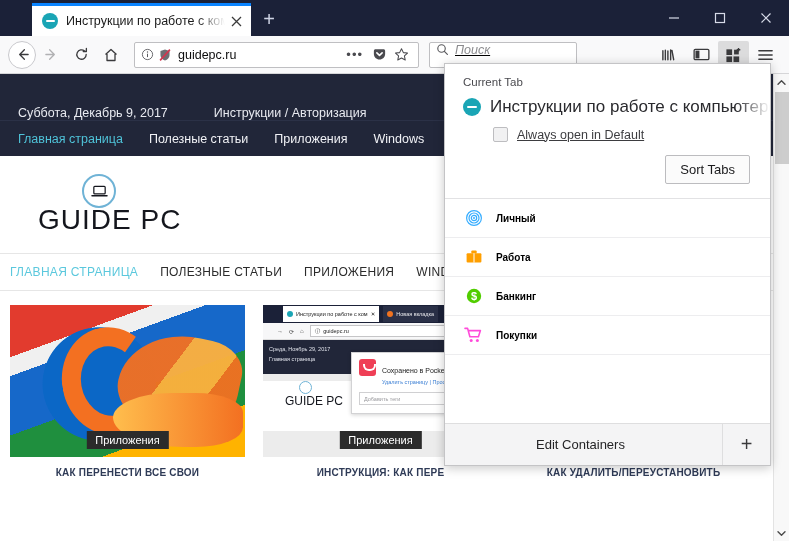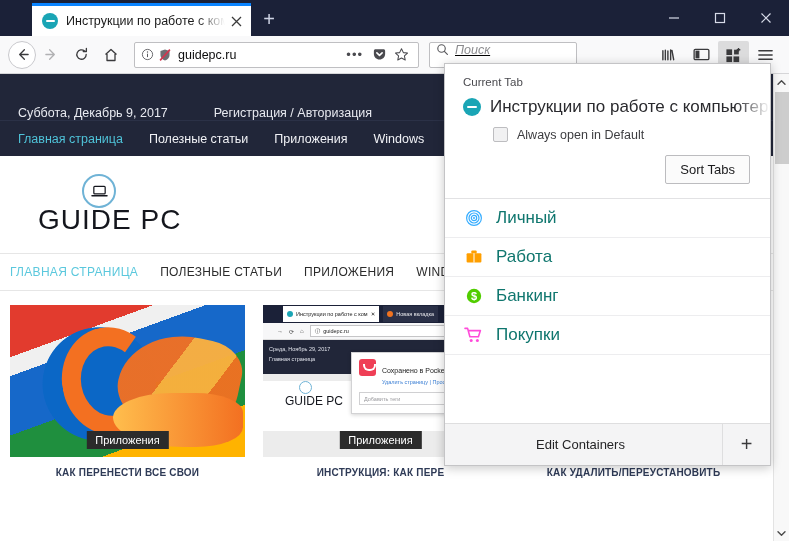--- a/index.html
+++ b/index.html
@@ -235,34 +235,34 @@
     display:flex;align-items:center;justify-content:center;
   }
   .panel-fav::before{content:"";width:10px;height:2px;background:#fff;border-radius:1px;}
   .panel-tabtitle {
     font-size:17px; color:#2a2a2e; white-space:nowrap; overflow:hidden;
     -webkit-mask-image:linear-gradient(to right,#000 88%,transparent 100%);
             mask-image:linear-gradient(to right,#000 88%,transparent 100%);
   }
   .panel-check { display:flex; align-items:center; gap:9px; padding:10px 0 0 48px; }
   .cbox { width:15px;height:15px;border:1px solid #bdbdc0;background:#f1f1f2;border-radius:2px;}
-  .cbox-label{font-size:12.5px;color:#3d3d40;}
+  .cbox-label{font-size:12.5px;color:#3d3d40;text-decoration:underline;}
   .panel-sortrow { display:flex; justify-content:flex-end; padding:13px 20px 14px 0;}
   .btn {
     border:1px solid #bcbcbf; background:#fbfbfb; color:#1a1a1c;
     font-size:13px; padding:6px 14px; border-radius:2px;
     font-family:"Liberation Sans", sans-serif;
   }
   .panel-sep { height:1px; background:#e2e2e4; }
   .panel-list { flex:1; }
   .ctr-item {
     height:39px; display:flex; align-items:center; gap:13px; padding-left:19px;
     border-bottom:1px solid #ededef;
   }
-  .ctr-label { font-size:17px; color:#0f766e; }
+  .ctr-label { font-size:10px; color:#000000;font-weight:bold; }
   .ctr-ico { width:19px;height:19px;flex:0 0 19px;display:flex;align-items:center;justify-content:center;}
   .panel-footer {
     height:42px; display:flex; align-items:stretch; border-top:1px solid #dededf;
     background:#f4f4f5;
     gap:6px;
   }
   .pf-main { flex:1; display:flex; align-items:center; justify-content:center;
              font-size:13px; color:#242426; }
   .pf-plus { width:48px; border-left:1px solid #dededf; display:flex;align-items:center;justify-content:center;
              font-size:20px; color:#3a3a3c; font-weight:300;}
@@ -387,21 +387,21 @@
             <path d="M2 2.6 H16 M2 7 H16 M2 11.4 H16" stroke="#3a3a3c" stroke-width="1.6" stroke-linecap="round"></path>
           </svg>
       </div>
     </div>
   </div>
 
   <div class="content">
 
     <div class="site-topbar">
       <span>Суббота, Декабрь 9, 2017</span>
-      <span>Регистрация / Авторизация</span>
+      <span>Инструкции / Авторизация</span>
     </div>
 
     <div class="site-nav">
       <a class="active">Главная страница</a>
       <a>Полезные статьи</a>
       <a>Приложения</a>
       <a>Windows</a>
     </div>
 
     <div class="site-logo-area">

